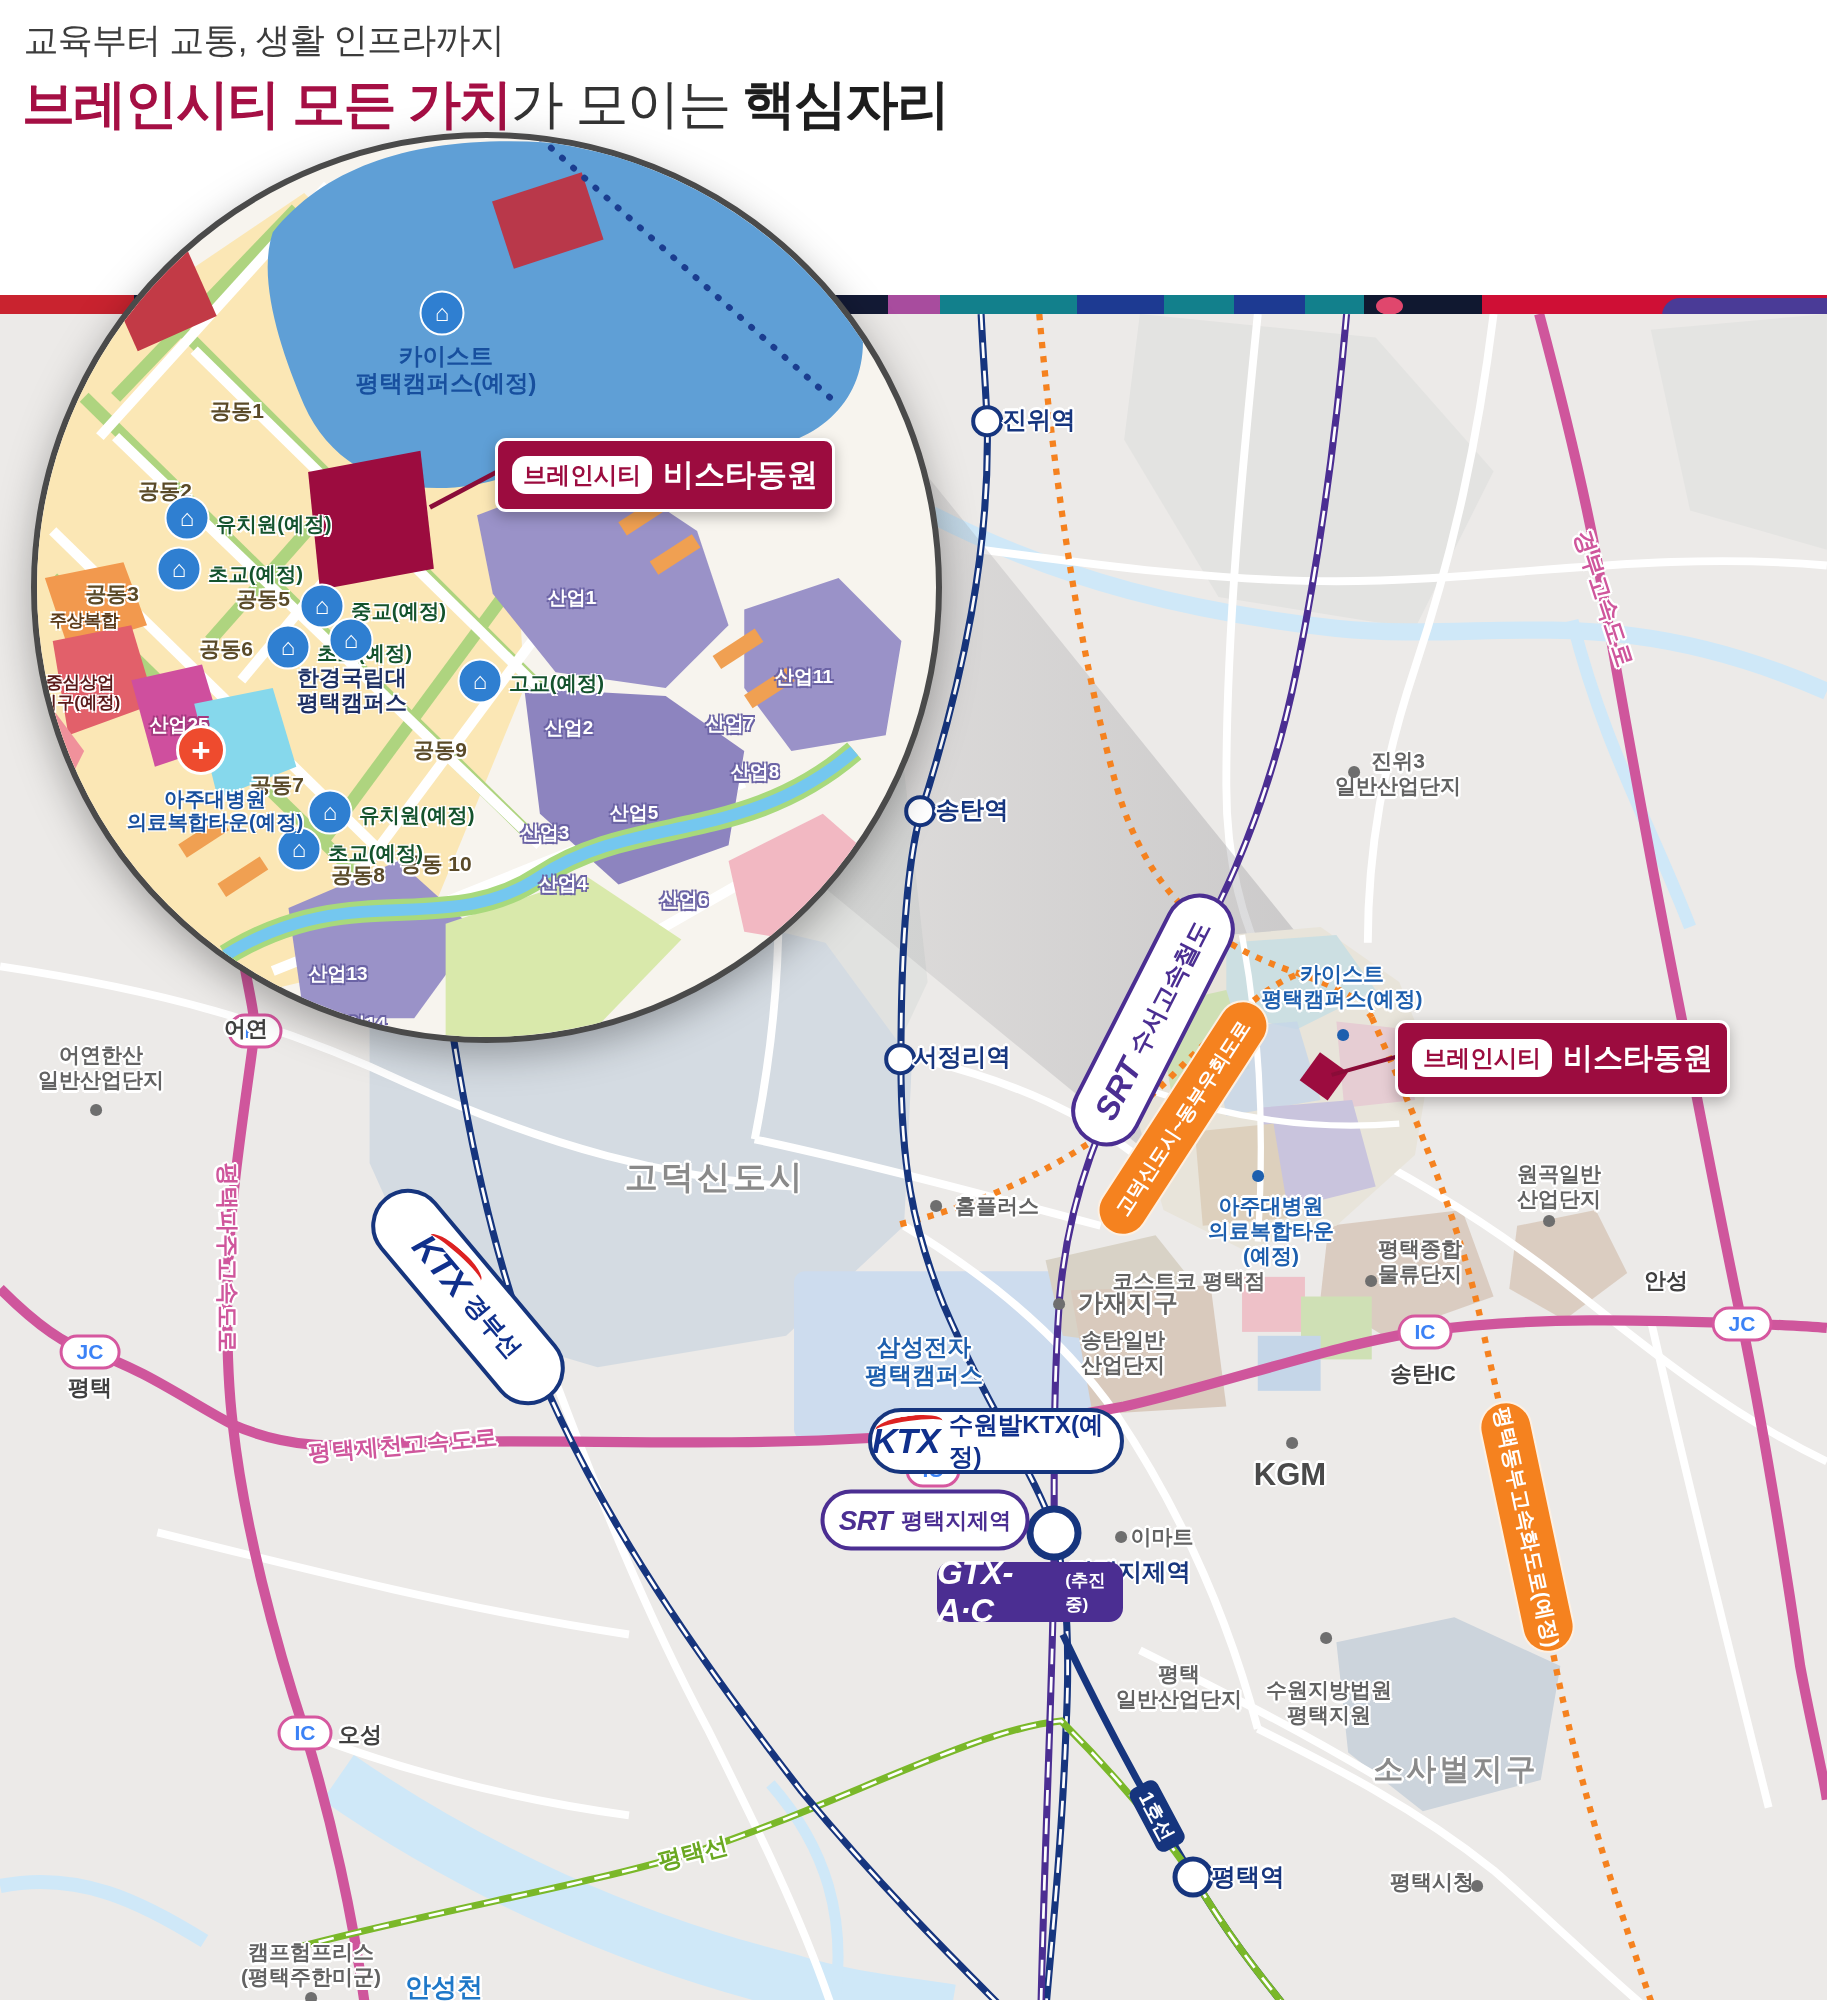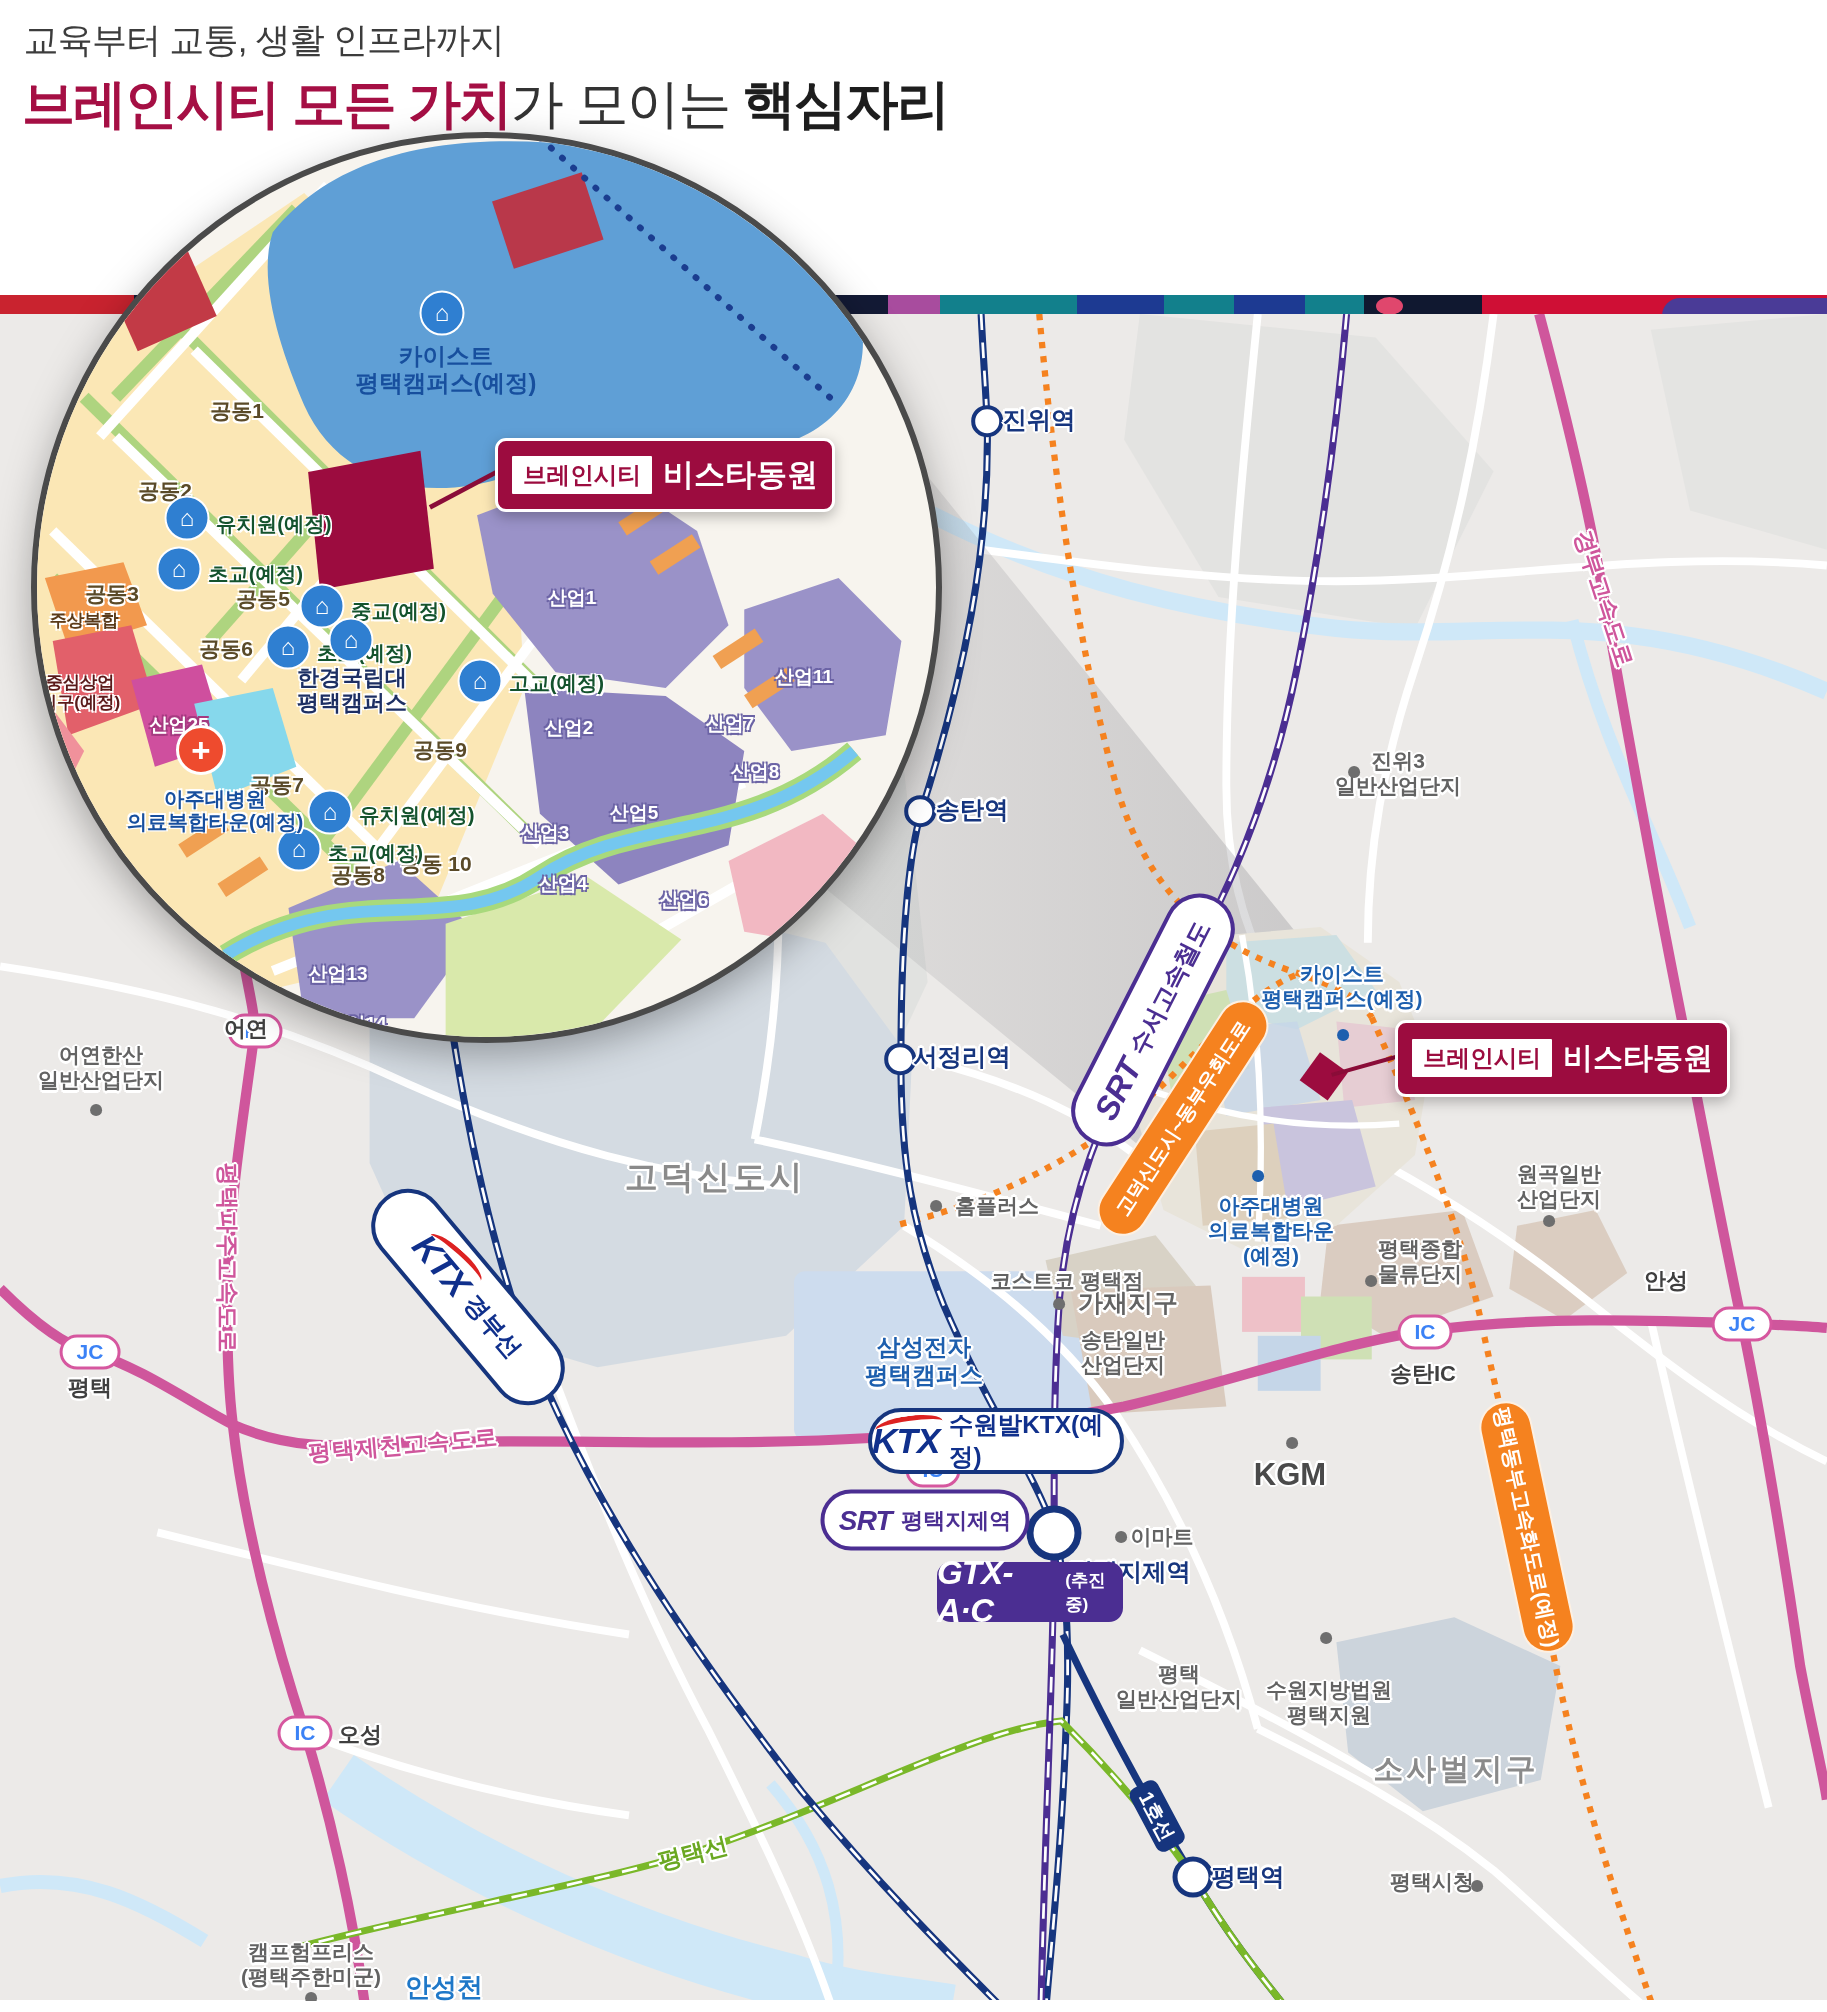--- a/index.html
+++ b/index.html
@@ -53,21 +53,21 @@
   .ktx i{position:absolute;left:3.1px;top:-4.7px;width:68px;height:14px;border-top:5.5px solid #d22;border-radius:50%;transform:rotate(-8deg);font-style:normal;}
   .srt{color:#4b2e92;font-size:33px;}
   .orange-pill{position:absolute;display:flex;align-items:center;justify-content:center;background:#f5821f;color:#fff;
          font-weight:800;border-radius:31px;border:2.4px solid #fdf0e2;}
   .gtx-pill{position:absolute;display:flex;align-items:center;justify-content:center;gap:7.9px;background:#4b2e92;color:#fff;border-radius:14px;}
   .tag-navy{position:absolute;background:#16357e;color:#fff;font-weight:bold;font-size:20.4px;padding:1.6px 9.4px;border-radius:7.9px;
             transform:translate(-50%,-50%) rotate(62deg);}
   
   .callout{position:absolute;background:#9c0c3f;border:3.1px solid #fff;border-radius:11px;display:flex;align-items:center;
            gap:11px;padding:7.9px 14px;box-shadow:0 4.7px 12.6px rgba(0,0,0,.25);}
-  .callout .chip{background:#fff;color:#9c0c3f;font-weight:800;border-radius:1px;padding:3.1px 11px;}
+  .callout .chip{background:#fff;color:#9c0c3f;font-weight:800;border-radius:14px;padding:3.1px 11px;}
   .callout .nm{color:#fff;font-weight:800;}
   
   .inset{left:31px;top:132px;width:899px;height:899px;border-radius:50%;border:6.3px solid #4a4a4a;background:#f7f4ee;
          overflow:hidden;filter:drop-shadow(0 12.6px 19px rgba(0,0,0,.30));}
   .in-lb{position:absolute;transform:translate(-50%,-50%);text-align:center;font-weight:bold;line-height:1.15;
       text-shadow:-1.6px -1.6px 0 #fff,1.6px -1.6px 0 #fff,-1.6px 1.6px 0 #fff,1.6px 1.6px 0 #fff;}
   .blk{color:#5a4a28;font-size:21px;}
   .ind{color:#fff;font-size:19px;text-shadow:-1.6px -1.6px 0 #6b63a5,1.6px -1.6px 0 #6b63a5,-1.6px 1.6px 0 #6b63a5,1.6px 1.6px 0 #6b63a5;}
   .sch-lb{color:#14532d;font-size:20.4px;text-align:left;transform:translate(0,-50%);}
   .school-icon{position:absolute;transform:translate(-50%,-50%);width:41px;height:41px;border-radius:50%;background:#2f7fd1;
@@ -259,21 +259,21 @@
 <span class="dot" style="left:1371px;top:1281px;"></span>
 <span class="lb gray ml" style="left:1329px;top:1703px;">수원지방법원
 평택지원</span>
 <span class="dot" style="left:1326px;top:1638px;"></span>
 <span class="lb gray ml" style="left:311px;top:1965px;">캠프험프리스
 (평택주한미군)</span>
 <span class="dot" style="left:311px;top:1998px;"></span>
 
 <span class="lb gray" style="left:997px;top:1206px;">홈플러스</span>
 <span class="dot" style="left:936px;top:1206px;"></span>
-<span class="lb gray" style="left:1067px;top:1281px;">코스트코 평택점</span>
+<span class="lb gray" style="left:1189px;top:1281px;">코스트코 평택점</span>
 <span class="dot" style="left:1059px;top:1304px;"></span>
 <span class="lb gray" style="left:1290px;top:1475px;font-size:31px;color:#4a4a4a;">KGM</span>
 <span class="dot" style="left:1292px;top:1443px;"></span>
 <span class="lb gray" style="left:1162px;top:1537px;">이마트</span>
 <span class="dot" style="left:1121px;top:1537px;"></span>
 <span class="lb gray" style="left:1432px;top:1882px;">평택시청</span>
 <span class="dot" style="left:1477px;top:1886px;"></span>
 
 <span class="lb blue ml" style="left:1342px;top:987px;">카이스트
 평택캠퍼스(예정)</span>

